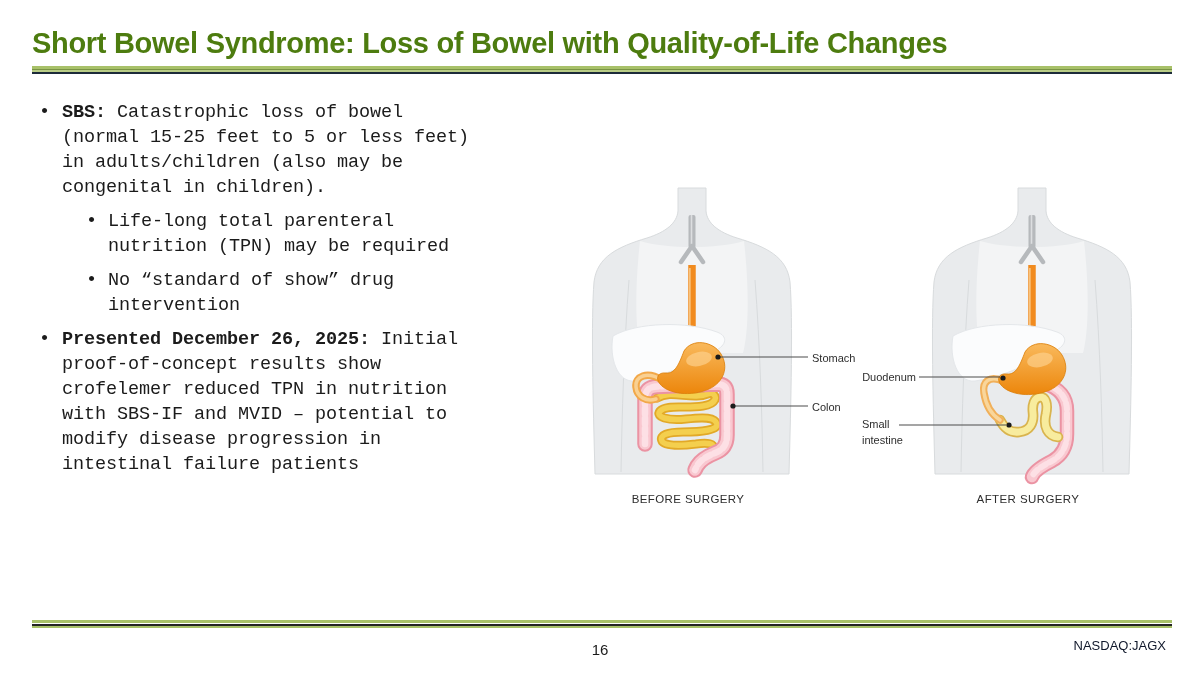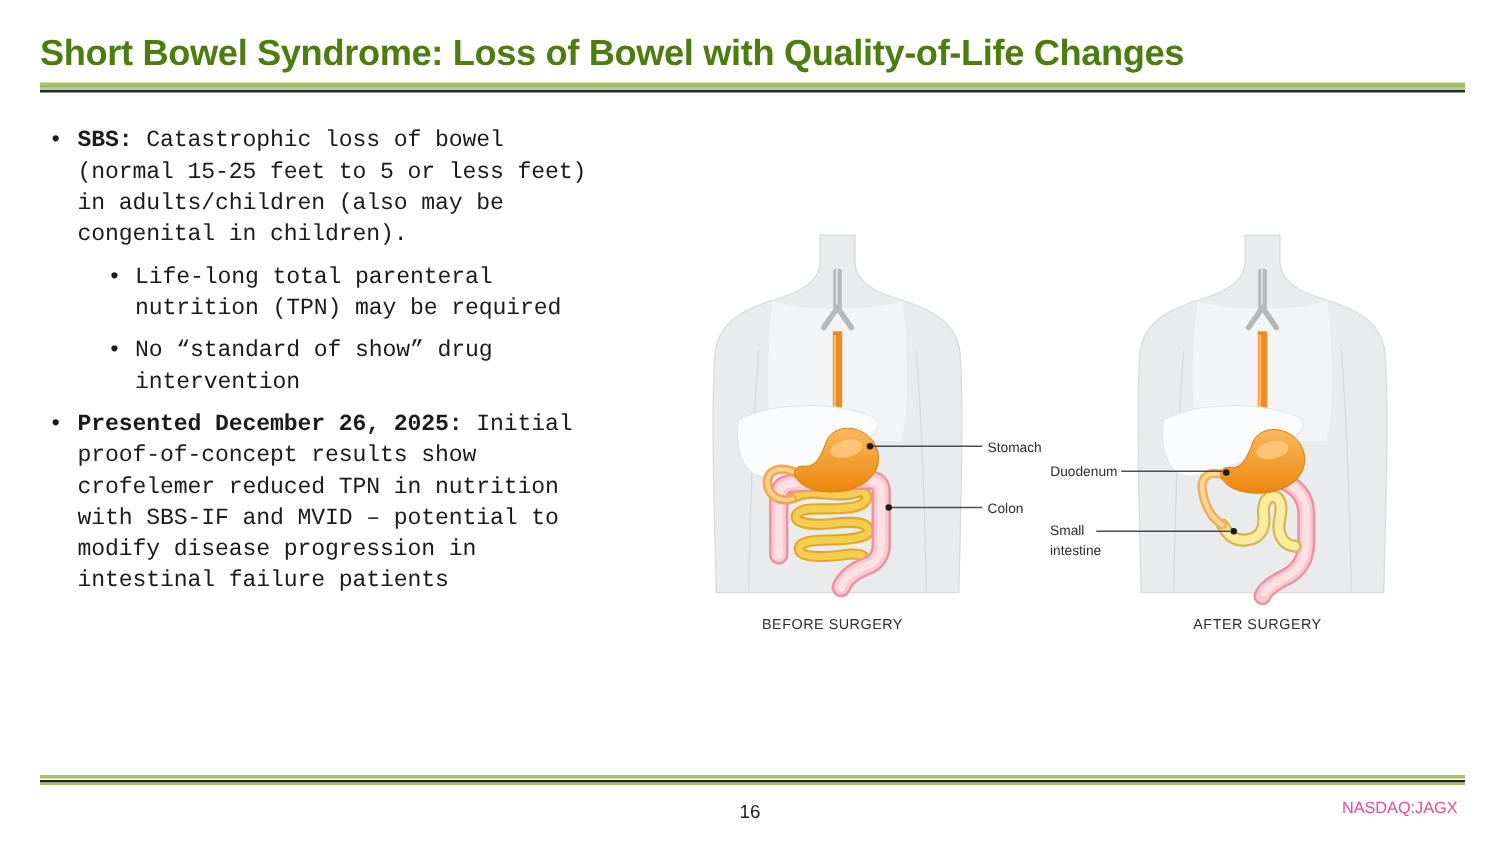--- a/index.html
+++ b/index.html
@@ -27,28 +27,28 @@
            font-size:18.5px;line-height:25px;letter-spacing:-0.1px;}
   .bullets ul{list-style:none;margin:0;padding:0;}
   .bullets li{position:relative;margin-bottom:9px;font-family:Liberation Mono, monospace;}
   .bullets li.l1{padding-left:26px;}
   .bullets li.l1::before{content:"\2022";position:absolute;left:3px;}
   .bullets li.l2{padding-left:72px;}
   .bullets li.l2::before{content:"\2022";position:absolute;left:50px;}
   .bullets b{font-weight:bold;}
 
   
-  .figure{position:absolute;left:545px;top:185px;width:590px;height:335px;text-decoration:underline;}
+  .figure{position:absolute;left:567px;top:185px;width:590px;height:335px;text-decoration:underline;}
   .figure svg{display:block;}
   .figure text{font-family:"Liberation Sans",sans-serif;fill:#2e2e2e;}
 
   
   .page-num{position:absolute;left:0;right:0;top:641px;text-align:center;
             font-size:15px;color:#1a1a1a;}
-  .ticker{position:absolute;right:34px;top:638px;font-size:13px;color:#ec4899;}
+  .ticker{position:absolute;right:34px;top:638px;font-size:13px;color:#0f172a;}
 </style>
 </head>
 <body>
 
 <div class="slide">
 
   <div class="title">Short Bowel Syndrome: Loss of Bowel with Quality-of-Life Changes</div>
 
   <div class="rule rule-header">
     <div class="r1"></div>

